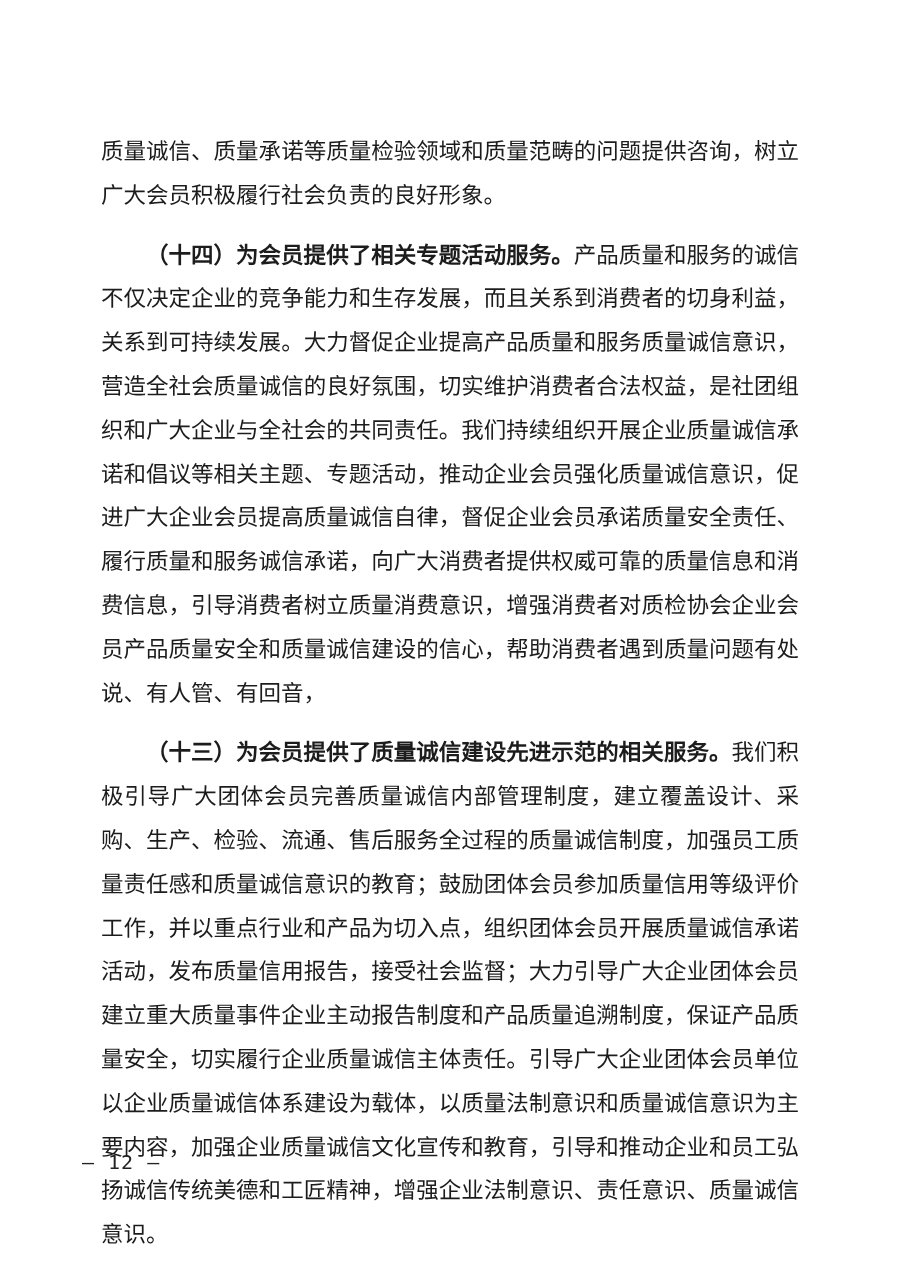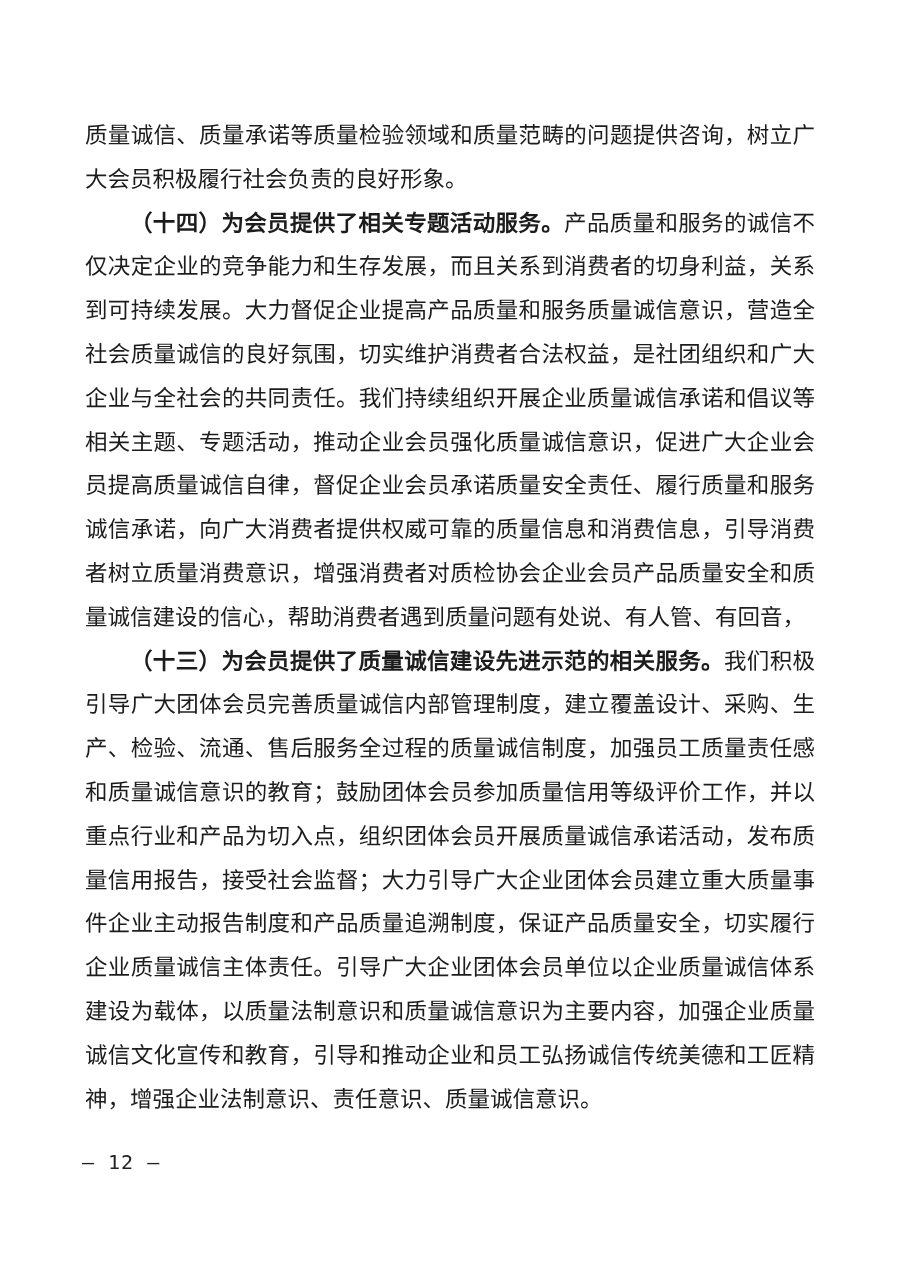--- a/index.html
+++ b/index.html
@@ -21,21 +21,21 @@
     width: 730px;
     font-family: "Liberation Serif", "DejaVu Serif", serif;
     font-size: 22.5px;
     line-height: 43.8px;
     color: #1c1c1c;
     text-align: justify;
     text-justify: inter-character;
     letter-spacing: 0;
   }
   .content p {
-    margin: 0;
+    margin: 16px;
     padding: 0;
     text-indent: 2em;
   }
   .content p.no-indent {
     text-indent: 0;
   }
   .content b {
     font-weight: 700;
   }
   .footer {

